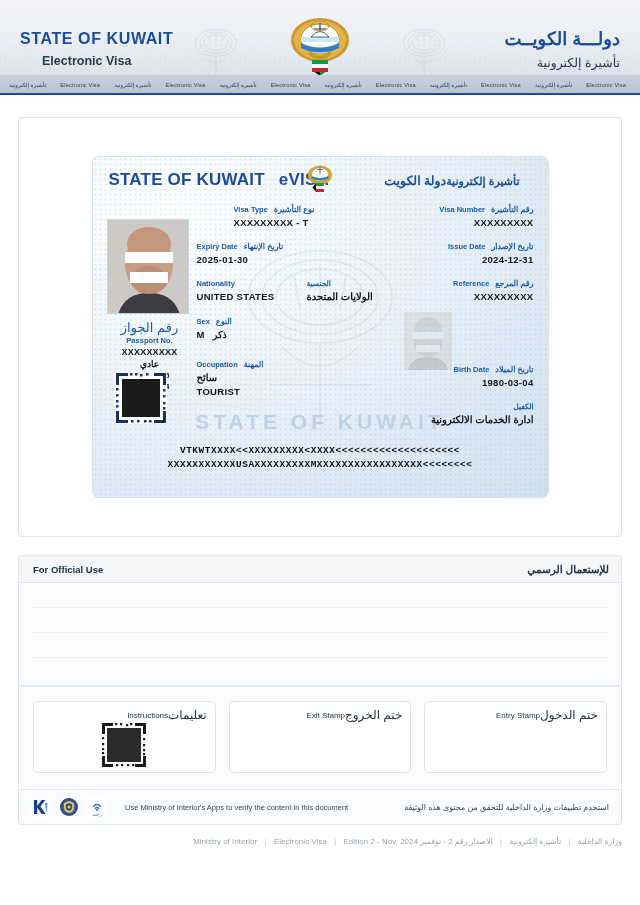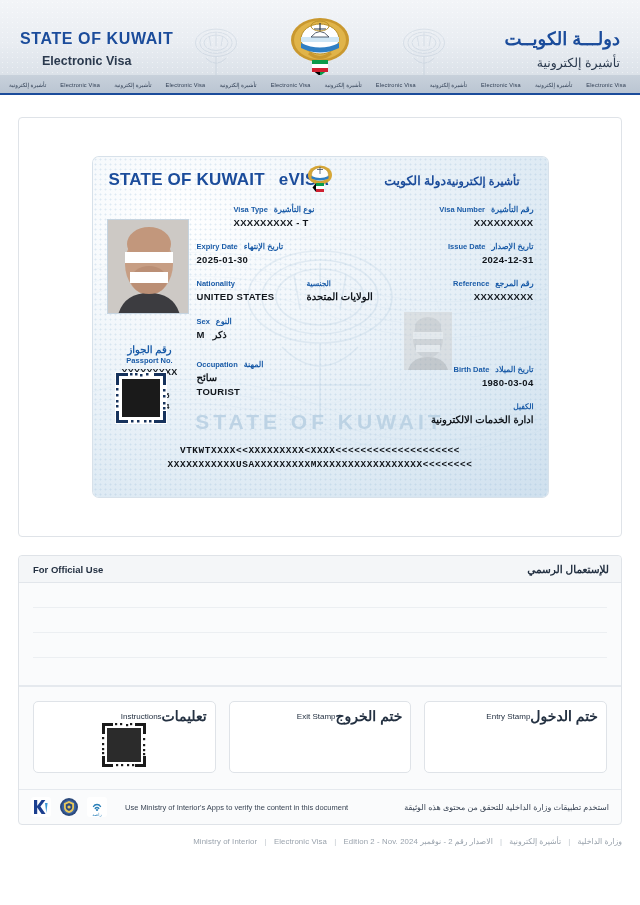--- a/index.html
+++ b/index.html
@@ -168,21 +168,21 @@
     font-size: 9.5px; font-weight: bold; color: #11161c;
     margin-top: 3px; letter-spacing: .3px; white-space: nowrap;
   }
   .f-val.ar { font-size: 10px; }
   .right-col { text-align: right; direction: ltr; }
   .right-col .f-lab { justify-content: flex-end; }
   .right-col .f-val { text-align: right; }
 
   
   .pass-block { position: absolute; left: 18px; top: 163px; text-align: center; width: 78px; }
-  .pass-lab-ar { font-size: 10px; font-weight: bold; color: #1b5ca8; margin-top: 24px; }
+  .pass-lab-ar { font-size: 13px; font-weight: normal; color: #1b5ca8; }
   .pass-lab-en { font-size: 7.5px; font-weight: bold; color: #1b5ca8; margin-top: 1px; }
   .pass-val { font-size: 9px; font-weight: bold; color: #11161c; margin-top: 2px; letter-spacing: .2px; }
   .pass-type { font-size: 9px; font-weight: bold; color: #11161c; margin-top: 2px; }
   .pass-d { font-size: 7.5px; font-weight: bold; color: #11161c; margin-top: 2px; letter-spacing: .2px; }
 
   .card-qr {
     position: absolute; left: 22px; top: 215px;
     width: 52px; height: 52px;
   }
 
@@ -219,21 +219,21 @@
   .stamp-box {
     flex: 1; height: 72px;
     border: 1px solid #dfe3e8; border-radius: 5px;
     background: #fff; position: relative;
     padding: 6px 8px;
   }
   .stamp-head {
     display: flex; align-items: center; justify-content: flex-end;
   }
   .stamp-head .en { font-size: 8px; color: #243142; }
-  .stamp-head .ar { font-size: 14px; color: #243142; direction: rtl; font-weight: bold; }
+  .stamp-head .ar { font-size: 12px; color: #243142; direction: rtl; }
   .inst-qr {
     position: absolute; left: 50%; top: 20px; transform: translateX(-50%);
     width: 46px; height: 46px;
   }
 
   
   .verify-bar {
     margin: 0 0 0 0;
     border-top: 1px solid #e5e9ee;
     display: flex; align-items: center; gap: 8px;

